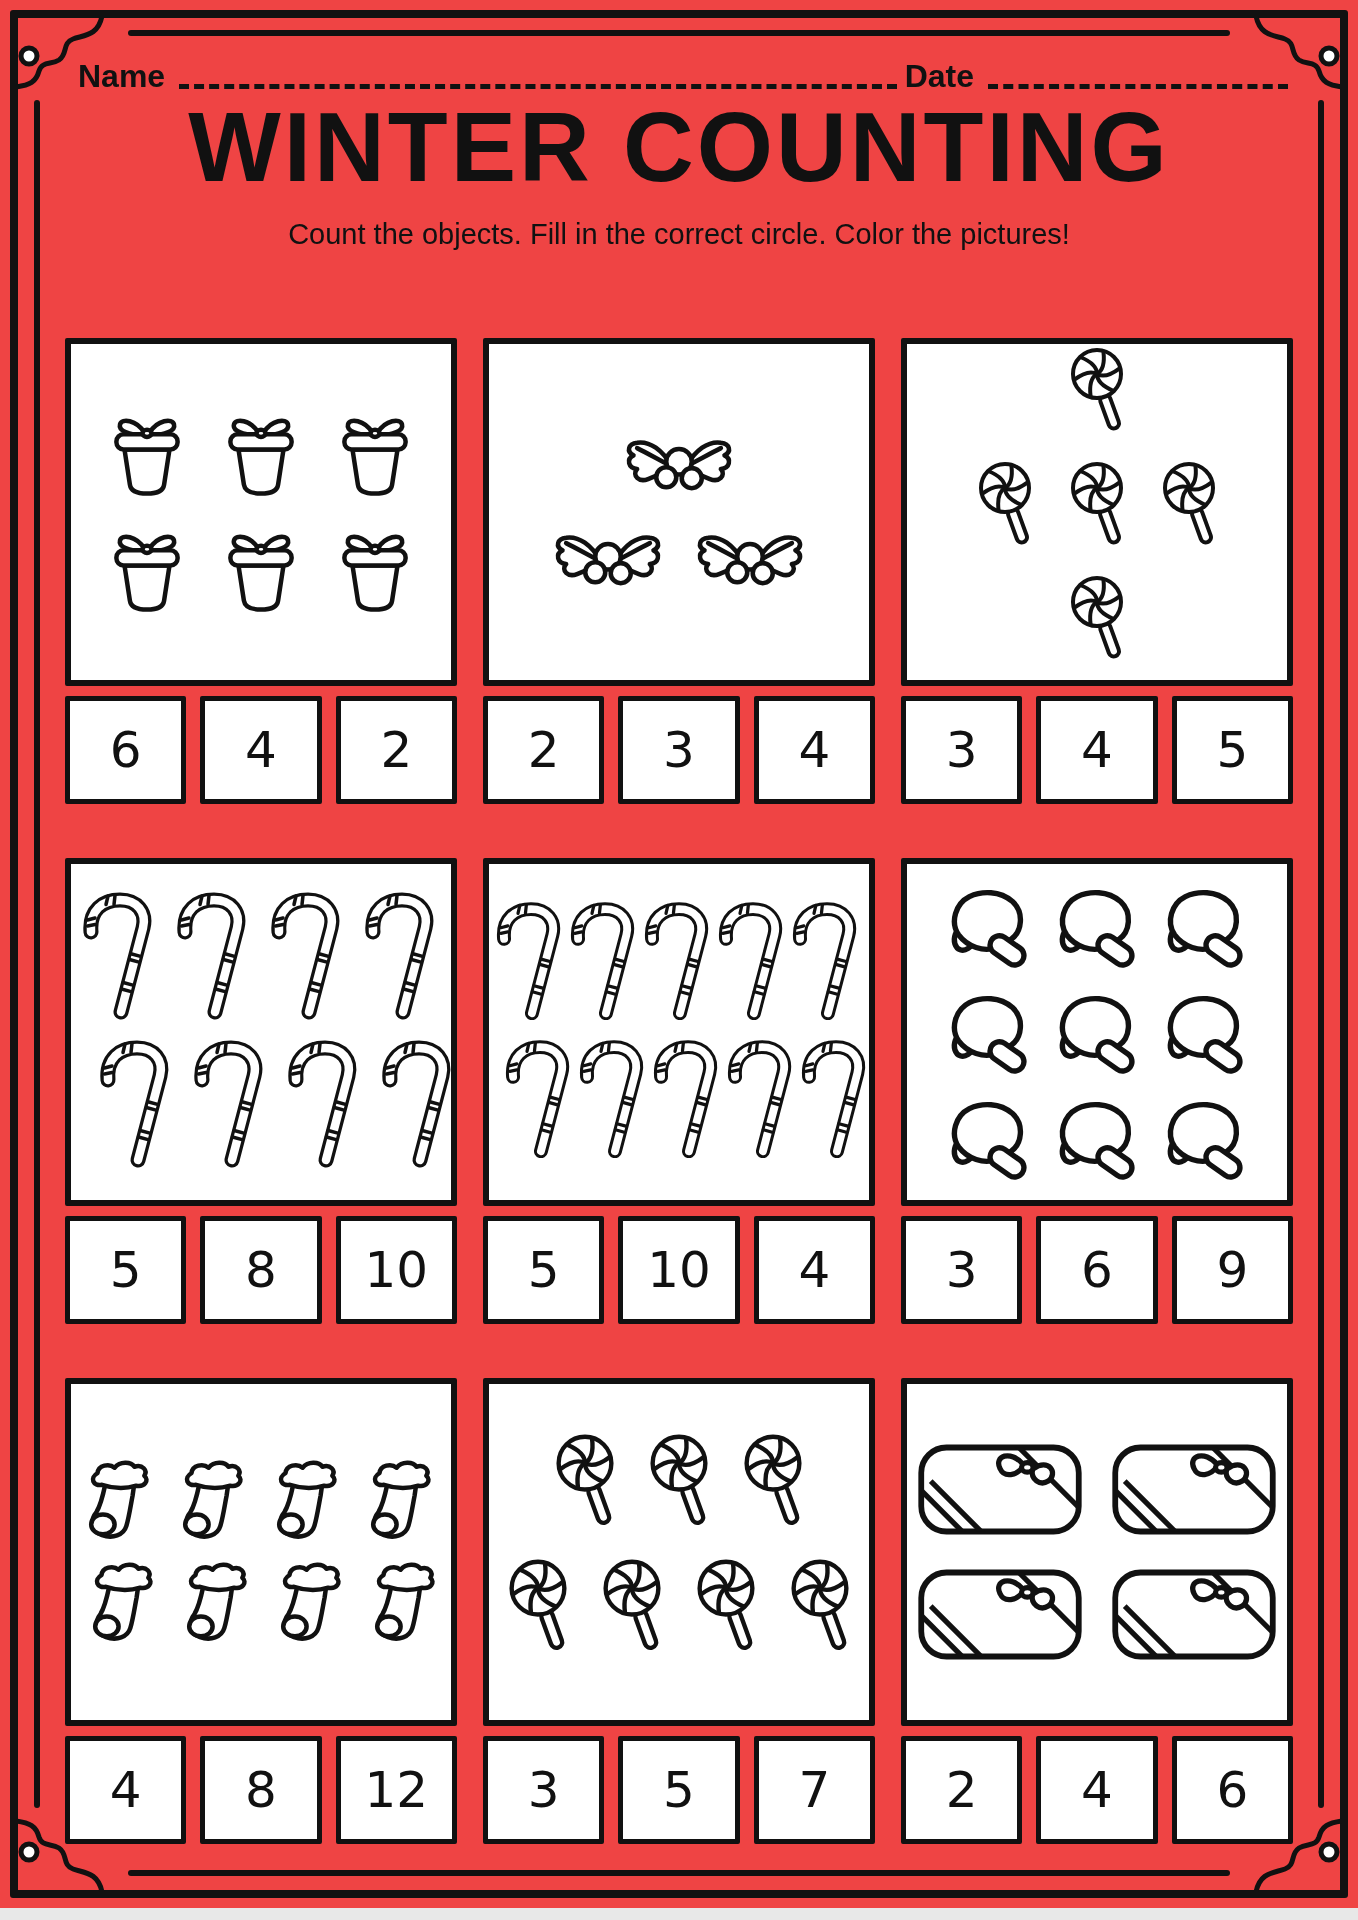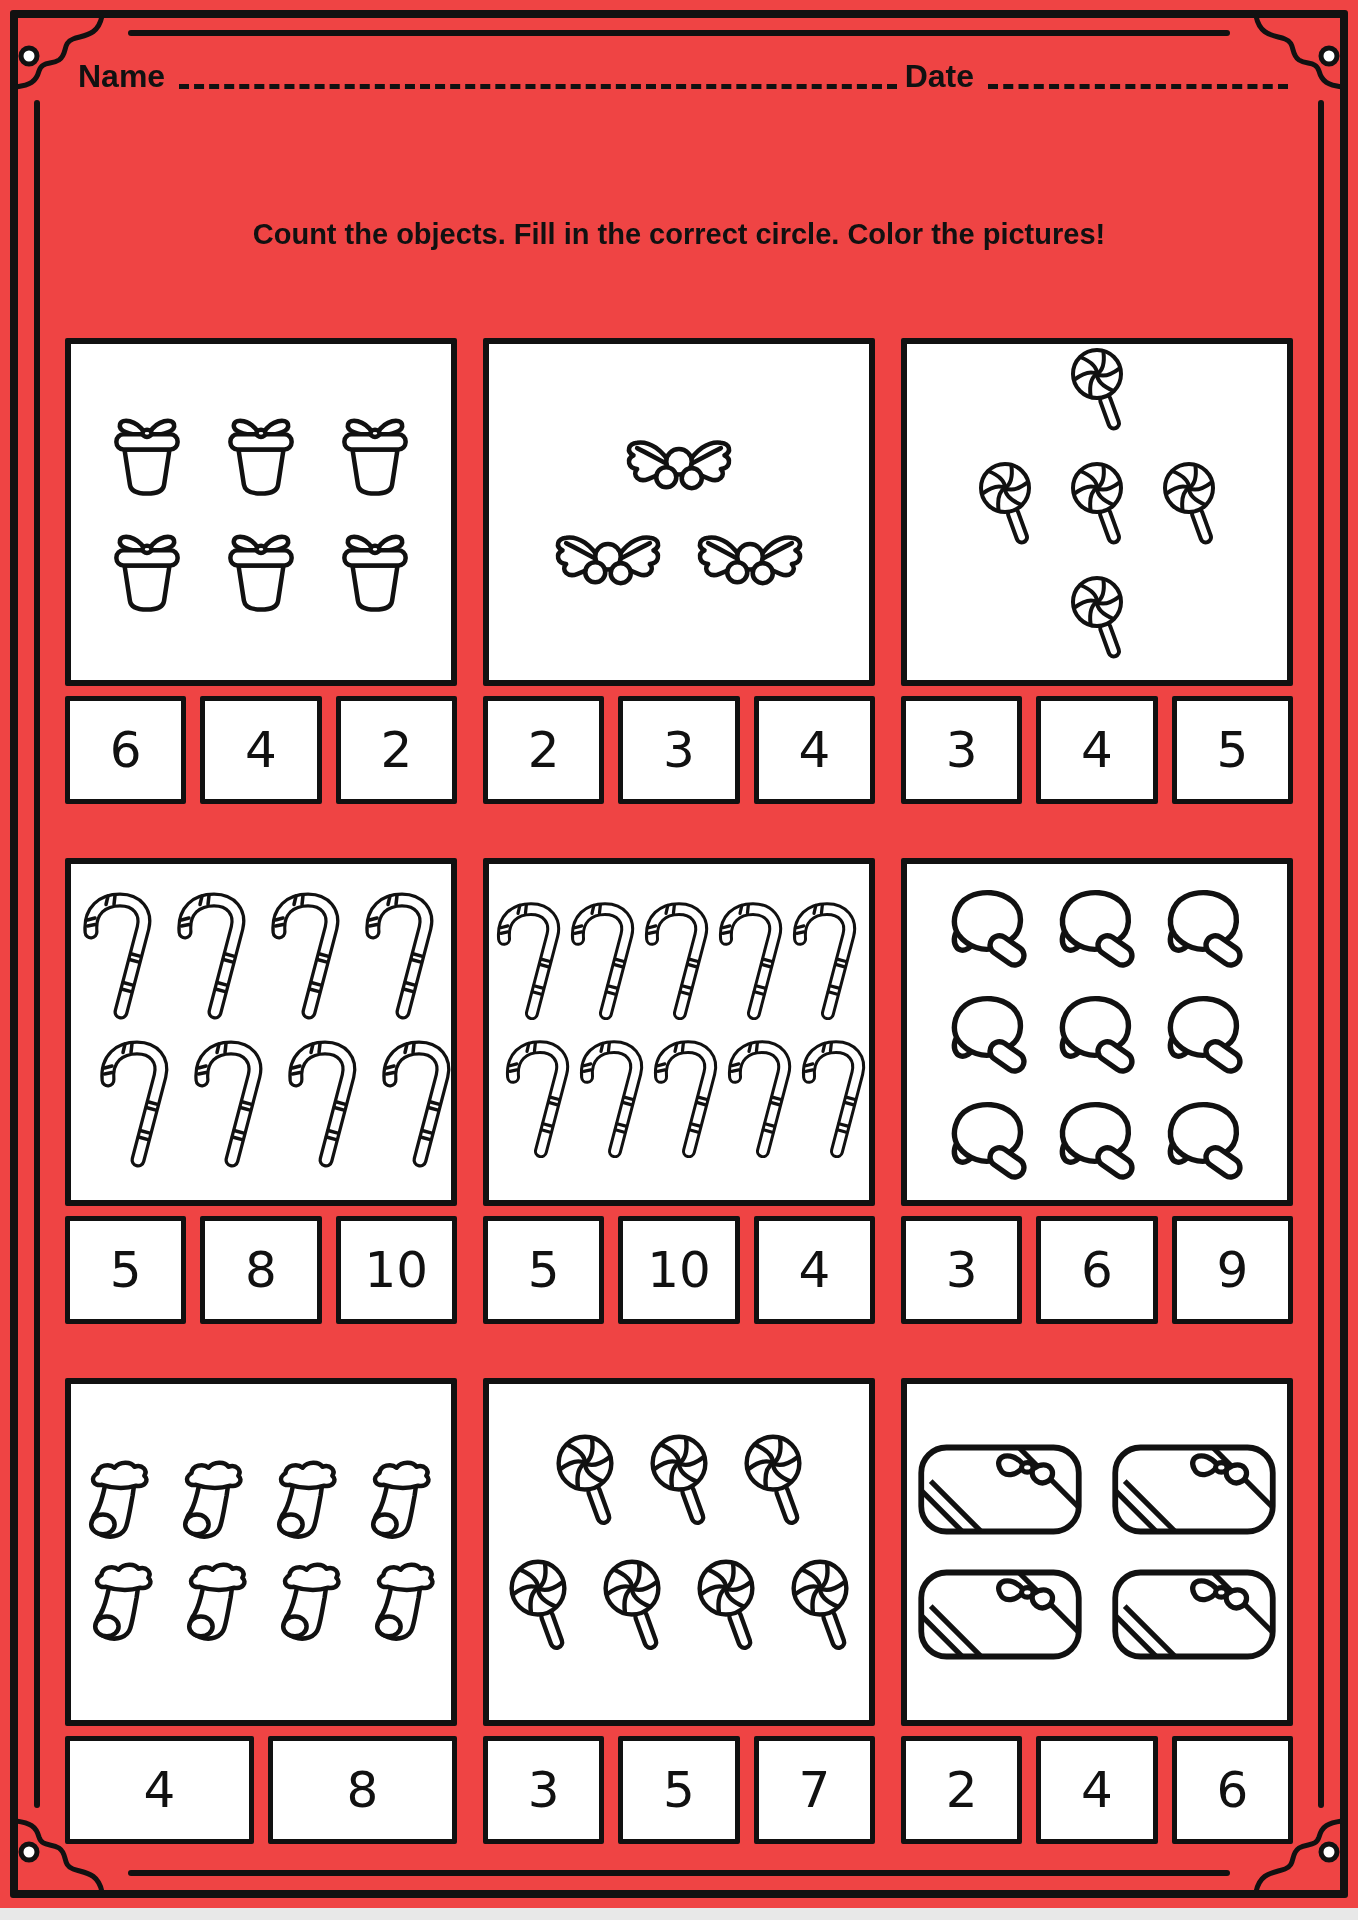--- a/index.html
+++ b/index.html
@@ -47,21 +47,21 @@
 
   .title{
     position:absolute;left:0;right:0;top:96px;
     text-align:center;
     font-size:98px;font-weight:700;letter-spacing:3px;
     line-height:1.05;
   }
   .subtitle{
     position:absolute;left:0;right:0;top:218px;
     text-align:center;
-    font-size:29px;font-weight:700;
+    font-size:29px;font-weight:400;
   }
 
   
   .grid{
     position:absolute;left:65px;right:65px;top:338px;
     display:grid;
     grid-template-columns:repeat(3,392px);
     column-gap:26px;
   }
   .problem{margin-bottom:54px;width:392px;}
@@ -240,20 +240,21 @@
   <div class="accent left"></div>
   <div class="accent right"></div>
 
   <div class="head-row">
     <span>Name</span>
     <div class="write-line name-line"></div>
     <span class="date-label">Date</span>
     <div class="write-line date-line"></div>
   </div>
 
+  <div class="title">WINTER COUNTING</div>
   <div class="subtitle">Count the objects. Fill in the correct circle. Color the pictures!</div>
 
   <div class="grid">
       <div class="problem p-gift-box count-6">
         <div class="picture-box">
           <div class="icon-row">
             <svg class="icon icon-gift-box">
               <use href="#sym-gift-box"></use>
             </svg>
             <svg class="icon icon-gift-box">
@@ -522,20 +523,23 @@
             </svg>
           </div>
         </div>
         <div class="options">
           <div class="option">
             <span>4</span>
           </div>
           <div class="option">
             <span>8</span>
           </div>
+          <div class="option">
+            <span>12</span>
+          </div>
         </div>
       </div>
       <div class="problem p-lollipop count-7">
         <div class="picture-box">
           <div class="icon-row">
             <svg class="icon icon-lollipop">
               <use href="#sym-lollipop"></use>
             </svg>
             <svg class="icon icon-lollipop">
               <use href="#sym-lollipop"></use>

